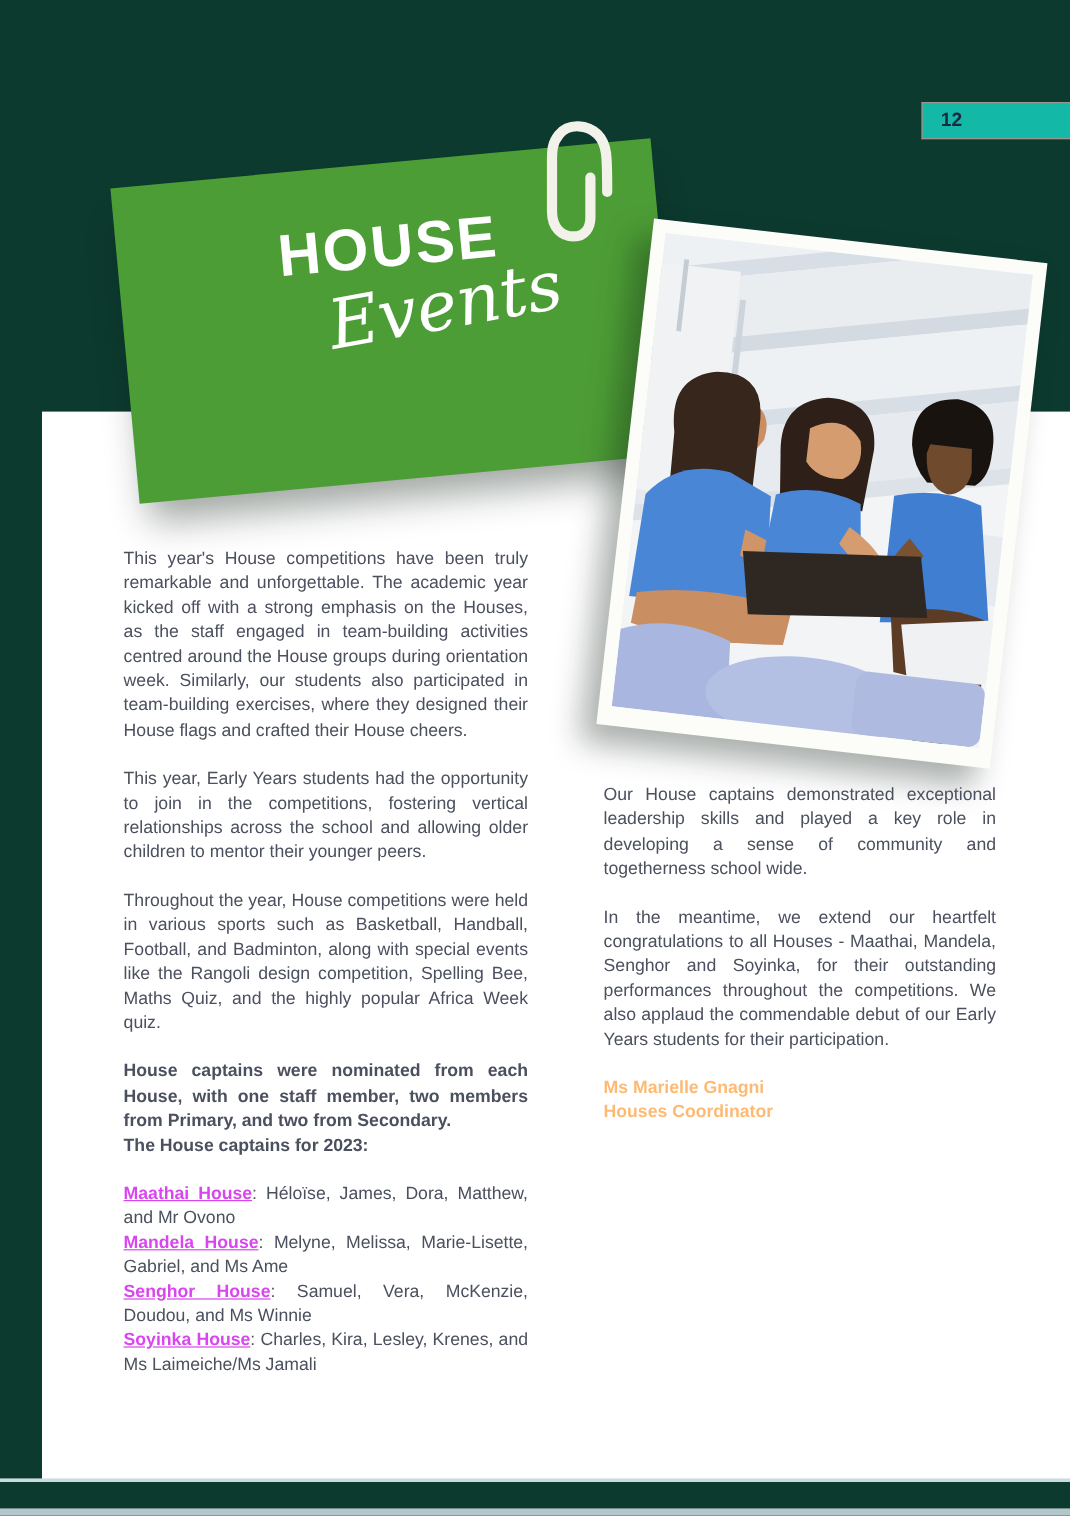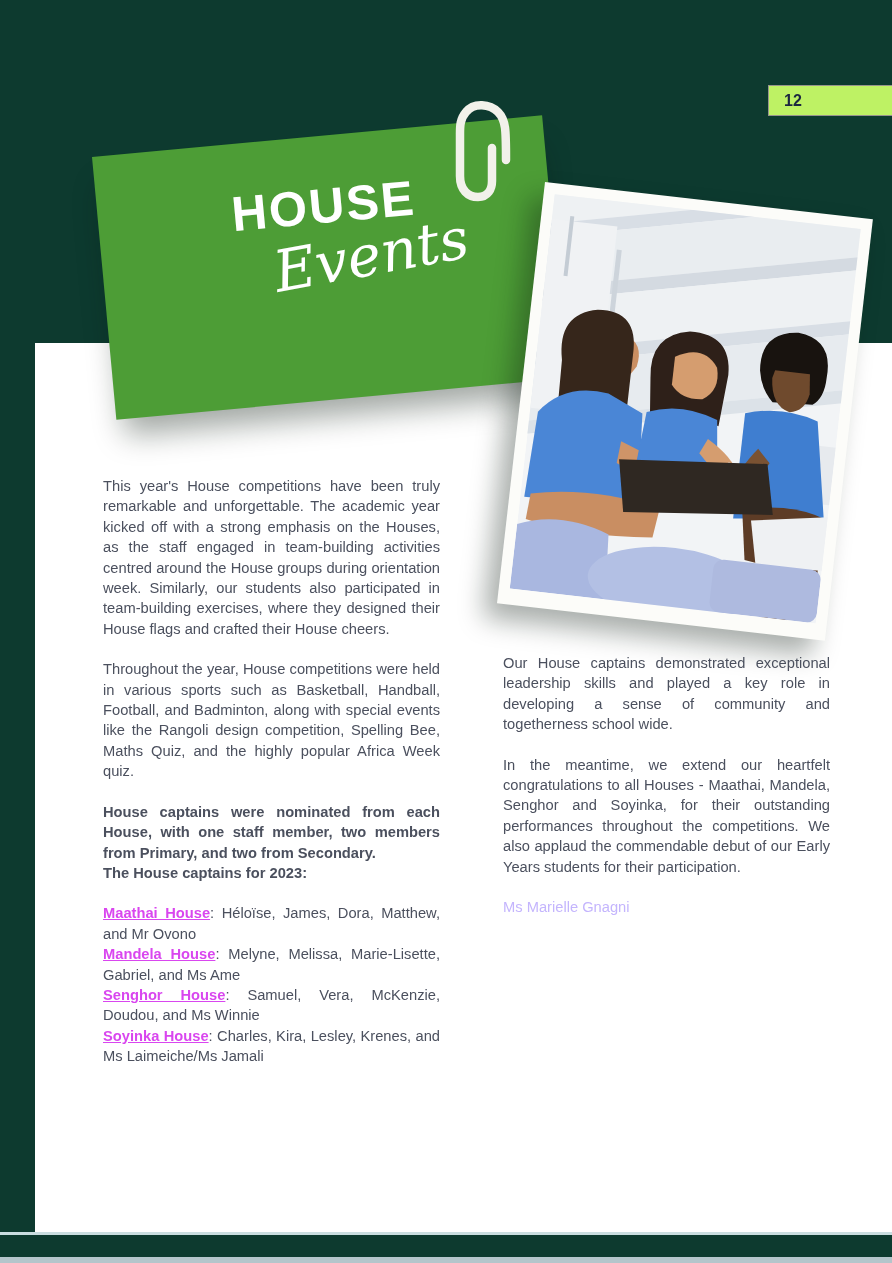--- a/index.html
+++ b/index.html
@@ -7,21 +7,21 @@
     width:892px;height:1263px;position:relative;overflow:hidden;
     background:#0d3a2f;
     font-family:"Liberation Sans", sans-serif;
   }
   .panel{
     position:absolute;left:35px;top:343px;width:857px;height:890px;
     background:#ffffff;
   }
   .badge{
     position:absolute;left:768px;top:85px;width:124px;height:31px;
-    background:#bef264;border:1px solid #97958d;border-right:none;
+    background:#14b8a6;border:1px solid #97958d;border-right:none;
     box-sizing:border-box;
   }
   .badge span{
     display:block;padding-left:15px;line-height:29px;
     font-size:16px;font-weight:bold;color:#1c2740;
   }
   .card{
     position:absolute;left:92px;top:157px;width:452px;height:264px;
     background:#4d9d36;
     transform:rotate(-5.3deg);transform-origin:0 0;
@@ -44,26 +44,26 @@
     position:absolute;left:545px;top:182px;width:330px;height:424px;
     background:#fcfcf9;box-sizing:border-box;padding:11px 11px 16px 11px;
     transform:rotate(6.5deg);transform-origin:0 0;
     box-shadow:-12px 16px 26px rgba(8,22,14,.35);
     z-index:3;
   }
   .polaroid svg{display:block;width:308px;height:397px;}
   .col{position:absolute;color:#4b505e;font-size:14.7px;line-height:20.4px;z-index:5;}
   .col p{margin:0 0 20px 0;text-align:justify;}
   .col p.tight{margin-bottom:0;font-weight:bold;}
-  .col-left{left:103px;top:476px;width:337px;}
+  .col-left{left:103px;top:456px;width:337px;}
   .col-right{left:503px;top:653px;width:327px;}
   .houses{margin-top:20px;}
   .house{text-align:justify;}
   .house strong{color:#d946ef;font-weight:bold;text-decoration:underline;}
-  .sig{margin-top:20px;font-weight:normal;color:#c4b5fd;}
+  .sig{margin-top:20px;font-weight:bold;color:#fdba74;}
   .thin-line{position:absolute;left:0;top:1232px;width:892px;height:3px;background:#c9dde0;}
   .bottom-strip{position:absolute;left:0;top:1257px;width:892px;height:6px;background:#b4c5cb;}
 </style>
 </head>
 <body>
 
 <div>
 
   <div class="panel"></div>
 
@@ -122,35 +122,37 @@
 
       <path d="M0 332 Q42 314 92 332 L96 397 L0 397 Z" fill="#a9b7e0"></path>
       <ellipse cx="160" cy="374" rx="84" ry="36" fill="#b3c0e4"></ellipse>
       <path d="M232 302 L308 290 L308 344 L242 348 Z" fill="#eff1f3"></path>
       <rect x="200" y="344" width="108" height="53" rx="10" fill="#aebadf"></rect>
     </svg>
   </div>
 
   <div class="col col-left">
     <p>This year's House competitions have been truly remarkable and unforgettable. The academic year kicked off with a strong emphasis on the Houses, as the staff engaged in team-building activities centred around the House groups during orientation week. Similarly, our students also participated in team-building exercises, where they designed their House flags and crafted their House cheers.</p>
+    <p>This year, Early Years students had the opportunity to join in the competitions, fostering vertical relationships across the school and allowing older children to mentor their younger peers.</p>
     <p>Throughout the year, House competitions were held in various sports such as Basketball, Handball, Football, and Badminton, along with special events like the Rangoli design competition, Spelling Bee, Maths Quiz, and the highly popular Africa Week quiz.</p>
     <p class="tight">House captains were nominated from each House, with one staff member, two members from Primary, and two from Secondary.</p>
     <p class="tight">The House captains for 2023:</p>
     <div class="houses">
       <div class="house"><strong>Maathai House</strong><span>: Héloïse, James, Dora, Matthew, and Mr Ovono</span></div>
       <div class="house"><strong>Mandela House</strong><span>: Melyne, Melissa, Marie-Lisette, Gabriel, and Ms Ame</span></div>
       <div class="house"><strong>Senghor House</strong><span>: Samuel, Vera, McKenzie, Doudou, and Ms Winnie</span></div>
       <div class="house"><strong>Soyinka House</strong><span>: Charles, Kira, Lesley, Krenes, and Ms Laimeiche/Ms Jamali</span></div>
     </div>
   </div>
 
   <div class="col col-right">
     <p>Our House captains demonstrated exceptional leadership skills and played a key role in developing a sense of community and togetherness school wide.</p>
     <p>In the meantime, we extend our heartfelt congratulations to all Houses - Maathai, Mandela, Senghor and Soyinka, for their outstanding performances throughout the competitions. We also applaud the commendable debut of our Early Years students for their participation.</p>
     <div class="sig">
       <div>Ms Marielle Gnagni</div>
+      <div>Houses Coordinator</div>
     </div>
   </div>
 
   <div class="thin-line"></div>
   <div class="bottom-strip"></div>
 
 </div>
 
 </body></html>

